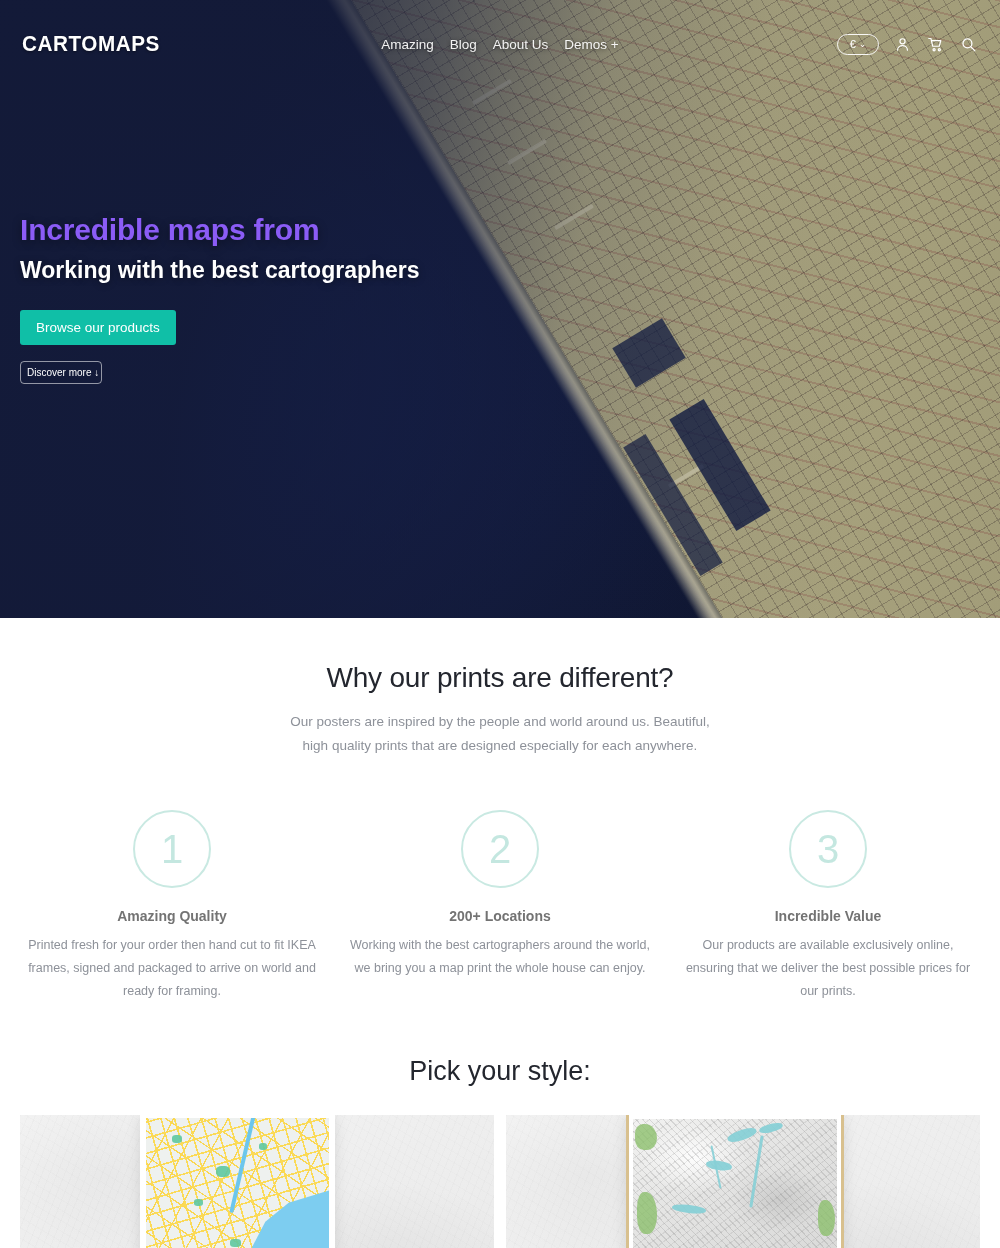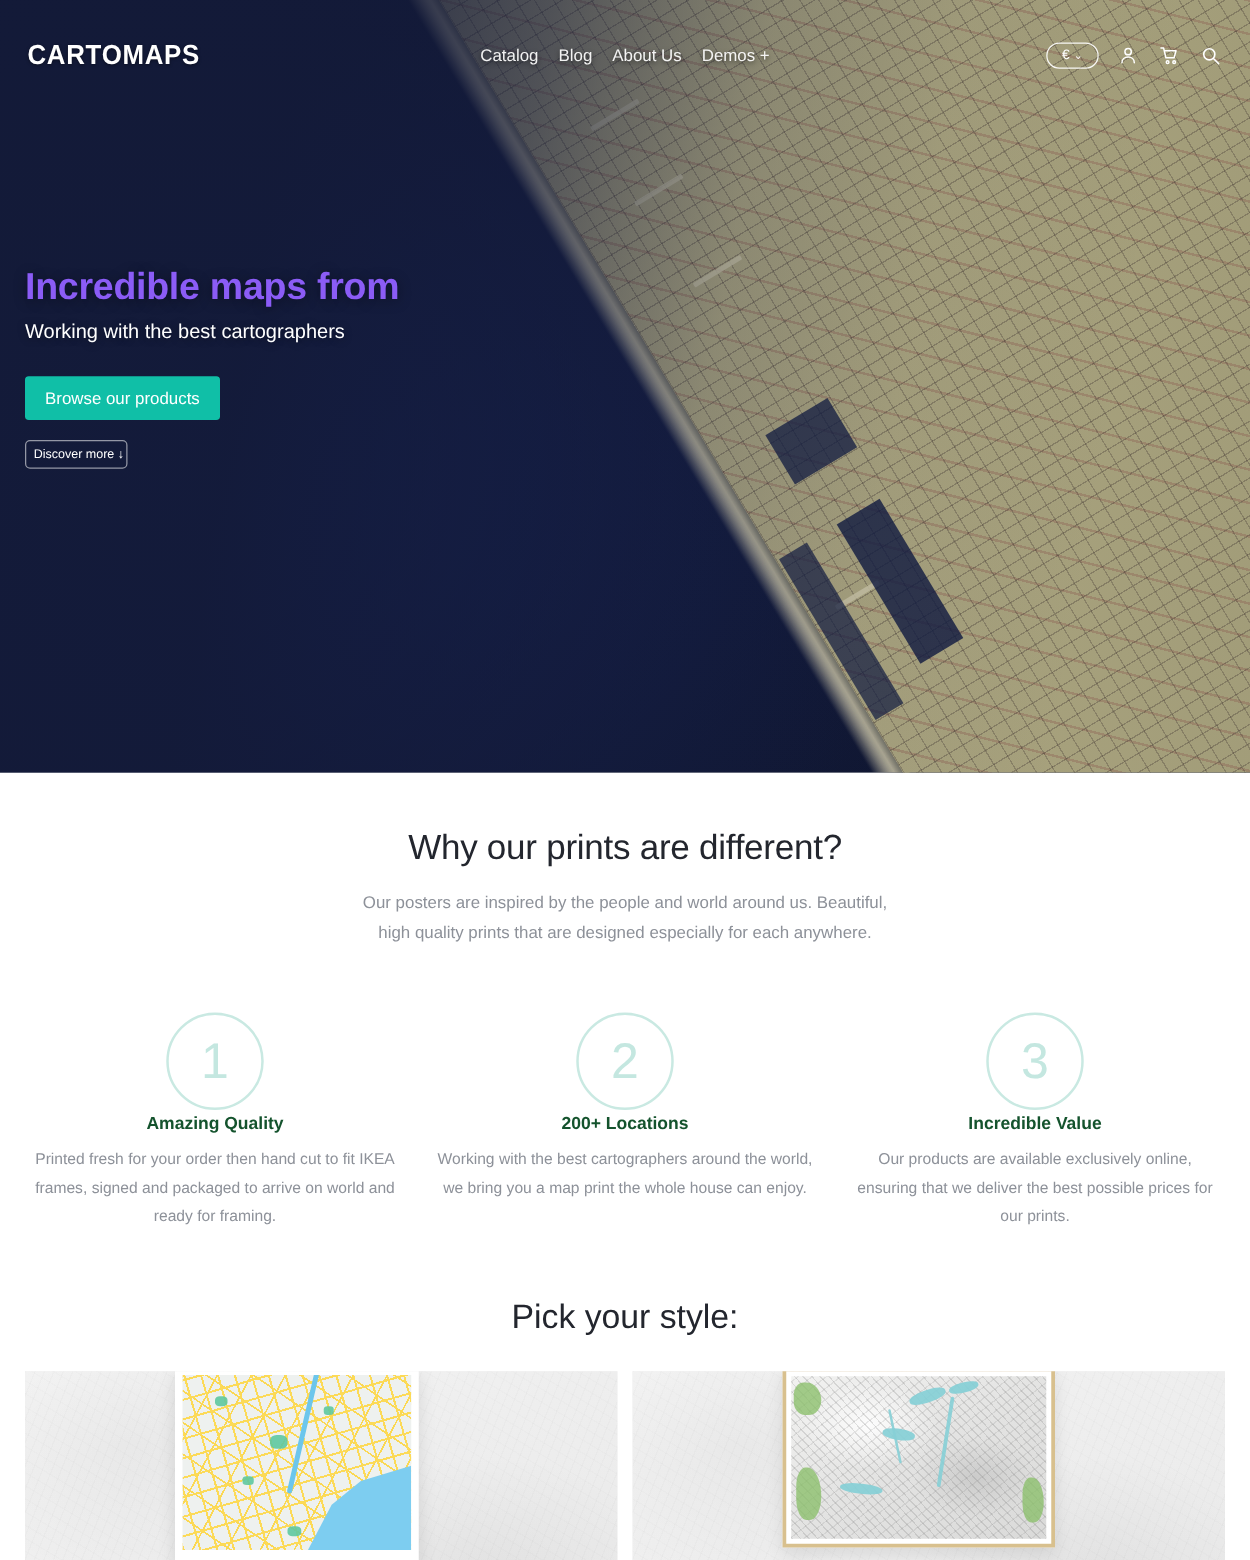--- a/index.html
+++ b/index.html
@@ -108,21 +108,21 @@
 
   
   .hero-copy {
     position:absolute; left:20px; top:212px; z-index:6; width:560px;
   }
   .hero-title {
     font-size:30px; line-height:1.18; font-weight:bold; color:#8b5cf6;
     letter-spacing:-.2px; text-shadow:0 2px 10px rgba(0,0,0,.4);
   }
   .hero-sub {
-    margin-top:10px; font-size:16px; color:#fff; font-weight:400;
+    margin-top:10px; font-size:23px; color:#fff; font-weight:700;
     text-shadow:0 1px 7px rgba(0,0,0,.4);
   }
   .btn-primary {
     display:inline-block; margin-top:26px;
     background:#10bfa7; color:#fff; font-size:13.5px;
     padding:10px 16px; border:none; border-radius:3px; cursor:pointer;
     font-family:inherit;
   }
   .btn-ghost {
     display:block; margin-top:16px; width:82px;
@@ -145,21 +145,21 @@
     display:flex; margin-top:52px; padding:0 8px;
   }
   .col { flex:1; text-align:center; padding:0 14px; }
   .circle {
     width:78px; height:78px; margin:0 auto;
     border:2px solid #c9e9e2; border-radius:50%;
     display:flex; align-items:center; justify-content:center;
     color:#c4e7e0; font-size:40px; font-weight:300; line-height:1;
   }
   .col-title {
-    margin-top:2px; font-size:14px; font-weight:bold; color:#14532d;
+    margin-top:20px; font-size:14px; font-weight:bold; color:#737373;
   }
   .col-text {
     margin-top:10px; font-size:12.5px; line-height:1.82; color:#8d9199;
   }
 
   
   .styles { margin-top:54px; }
   .styles-title {
     text-align:center; font-size:27px; font-weight:400; color:#23262e;
   }
@@ -244,21 +244,21 @@
     <div class="dock" style="left:620px;top:330px;width:58px;height:46px;transform:rotate(-31deg);opacity:.75;"></div>
     <div class="dock" style="left:700px;top:400px;width:40px;height:130px;transform:rotate(-31deg);opacity:.8;"></div>
     <div class="dock" style="left:660px;top:430px;width:26px;height:150px;transform:rotate(-31deg);opacity:.7;"></div>
   </div>
   <div class="hero-shade"></div>
 
   <div class="topbar">
     <div class="logo">CARTOMAPS</div>
 
     <nav class="nav">
-      <a href="#">Catalog</a>
+      <a href="#">Amazing</a>
       <a href="#">Blog</a>
       <a href="#">About Us</a>
       <a href="#">Demos +</a>
     </nav>
 
     <div class="actions">
       <div class="currency">
         <span>€</span>
         <span style="font-size:9px;line-height:1;">⌄</span>
       </div>

